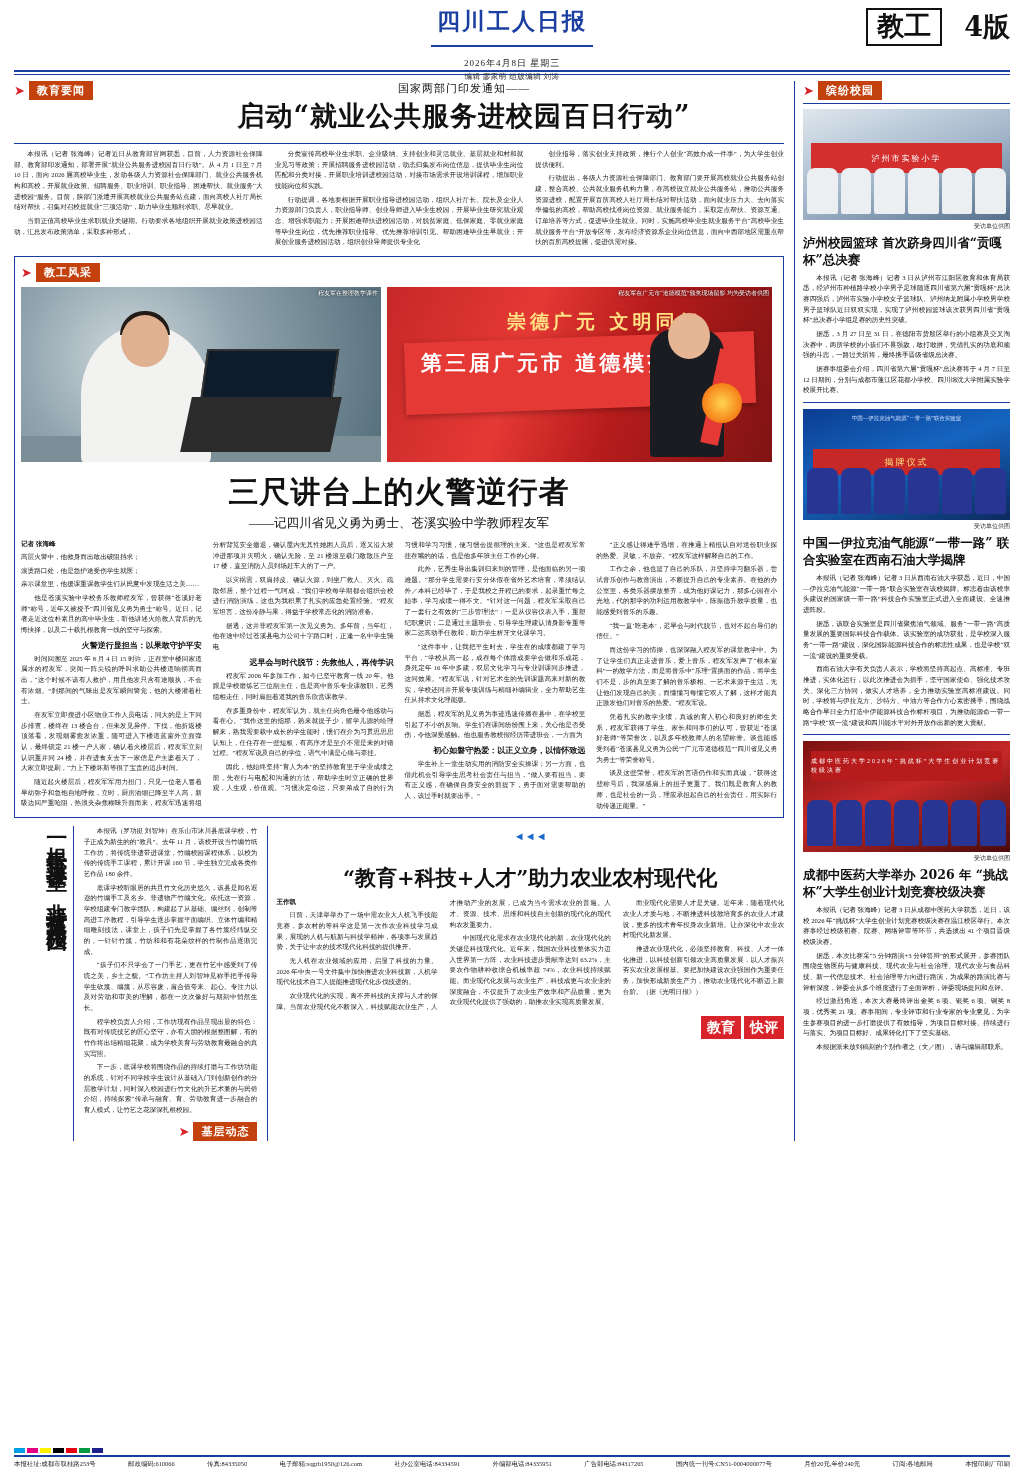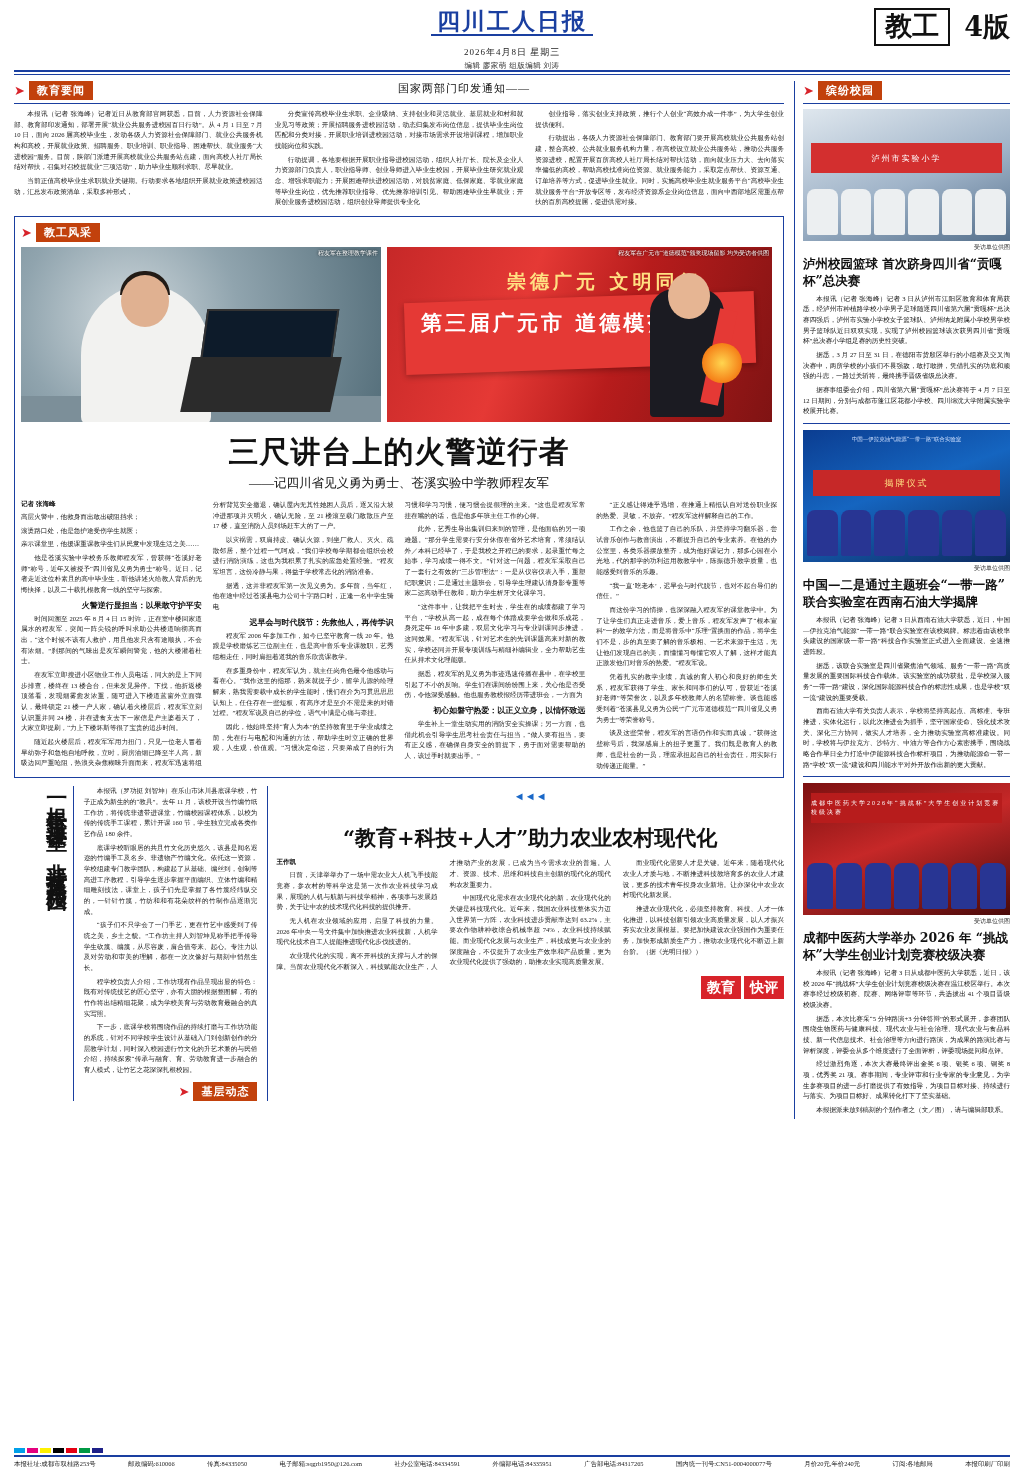--- a/index.html
+++ b/index.html
@@ -16,26 +16,26 @@
   .masthead{display:flex;align-items:flex-start;justify-content:center;position:relative;height:58px;}
   .mast-center{text-align:center;width:100%;}
   .mast-logo{
     display:inline-block;
     color:#1a3fa0;
     font-family:"DejaVu Serif", serif;
     font-weight:bold;
     font-size:23px;
     letter-spacing:2px;
     border-bottom:2px solid #1a3fa0;
-    padding:0 6px 1px 6px;
+    padding:0 6px 12px 6px;
     line-height:1.1;
   }
   .mast-date{font-size:9px;color:#222;margin-top:10px;letter-spacing:1px;}
   .mast-editors{font-size:7.5px;color:#333;margin-top:2px;letter-spacing:.5px;}
-  .mast-right{position:absolute;right:0;top:0;display:flex;align-items:center;gap:14px;}
+  .mast-right{position:absolute;right:0;top:0;display:flex;align-items:center;gap:22px;}
   .mast-badge{
     border:2px solid #111;
     font-size:27px;font-weight:bold;
     padding:1px 9px 3px 9px;
     line-height:1.1;
     font-family:"DejaVu Serif",serif;
   }
   .mast-pages{font-size:27px;font-weight:bold;font-family:"DejaVu Serif",serif;line-height:1.1;}
   .rule-thick{border-top:2px solid #1a3fa0;margin:4px 0 0 0;}
   .rule-thin{border-top:1px solid #1a3fa0;margin:2px 0 6px 0;}
@@ -114,21 +114,21 @@
     font-family:"DejaVu Serif",serif;
     border-right:1px solid #1a3fa0;
     padding-right:4px;
   }
   .bottom-left{width:178px;}
   .bottom-mid{width:520px;border-left:1px solid #1a3fa0;padding-left:8px;}
   .mid-title{text-align:center;font-size:21px;font-weight:bold;font-family:"DejaVu Serif",serif;margin:20px 0 6px;}
   .mid-arrows{color:#1a68c8;font-size:11px;}
 
   
-  .r-photo{width:100%;height:132px;position:relative;overflow:hidden;margin-bottom:2px;}
+  .r-photo{width:100%;height:111px;position:relative;overflow:hidden;margin-bottom:2px;}
   .rp1{background:linear-gradient(160deg,#dfe7ee 0%,#9fb3c8 55%,#55708c 100%);}
   .rp2{background:linear-gradient(160deg,#0b3d91 0%,#1565c0 45%,#0d2a5e 100%);}
   .rp3{background:linear-gradient(160deg,#7b1010 0%,#c62828 45%,#4a0a0a 100%);}
   .rp-banner{position:absolute;left:8px;top:34px;right:8px;height:30px;background:#d32f2f;color:#fff;font-size:8px;display:flex;align-items:center;justify-content:center;letter-spacing:2px;}
   .rp-banner2{position:absolute;left:10px;top:40px;right:10px;height:26px;background:#c62828;color:#ffe082;font-size:9px;display:flex;align-items:center;justify-content:center;letter-spacing:2px;}
   .rp-row{position:absolute;left:4px;bottom:6px;right:4px;height:46px;display:flex;gap:3px;}
   .rp-fig{flex:1;background:#eceff1;border-radius:8px 8px 2px 2px;}
   .rp-fig.d{background:#283593;}
   .rp-credit{font-size:6px;text-align:right;color:#333;margin:0 0 4px 0;}
   .r-title{font-size:12.5px;font-weight:bold;line-height:1.35;margin:2px 0 4px;font-family:"DejaVu Serif",serif;}
@@ -179,20 +179,21 @@
 
       <div style="display:flex;align-items:flex-start;gap:10px;">
         <div style="width:120px;">
           <div class="sec-label-wrap">
             <span class="arrow">➤</span>
             <span class="sec-label">教育要闻</span>
           </div>
         </div>
         <div style="flex:1;" class="lead-head">
           <div class="lead-kicker">国家两部门印发通知——</div>
+          <div class="lead-title">启动“就业公共服务进校园百日行动”</div>
         </div>
       </div>
       <div class="hrule"></div>
 
       <div class="cols3" style="margin-top:5px;">
         <p class="body-text">本报讯（记者 张海峰）记者近日从教育部官网获悉，目前，人力资源社会保障部、教育部印发通知，部署开展“就业公共服务进校园百日行动”。从 4 月 1 日至 7 月 10 日，面向 2026 届高校毕业生，发动各级人力资源社会保障部门、就业公共服务机构和高校，开展就业政策、招聘服务、职业培训、职业指导、困难帮扶、就业服务“大进校园”服务。目前，陕部门派遣开展高校就业公共服务站点建，面向高校人社厅局长结对帮扶，召集对召校提就业“三项活动”，助力毕业生顺利求职、尽早就业。</p>
         <p class="body-text">当前正值高校毕业生求职就业关键期。行动要求各地组织开展就业政策进校园活动，汇总发布政策清单，采取多种形式，</p>
         <p class="body-text">分类宣传高校毕业生求职、企业吸纳、支持创业和灵活就业、基层就业和村和就业见习等政策；开展招聘服务进校园活动，动态归集发布岗位信息，提供毕业生岗位匹配和分类对接，开展职业培训进校园活动，对接市场需求开设培训课程，增加职业技能岗位和实践。</p>
         <p class="body-text">行动提调，各地要根据开展职业指导进校园活动，组织人社厅长、院长及企业人力资源部门负责人，职业指导师、创业导师进入毕业生校园，开展毕业生研究就业观念、增强求职能力；开展困难帮扶进校园活动，对脱贫家庭、低保家庭、零就业家庭等毕业生岗位，优先推荐职业指导、优先推荐培训引见、帮助困难毕业生早就业；开展创业服务进校园活动，组织创业导师提供专业化</p>
         <p class="body-text">创业指导，落实创业支持政策，推行个人创业“高效办成一件事”，为大学生创业提供便利。</p>
@@ -332,21 +333,21 @@
         <div class="rp-row">
           <i class="rp-fig d"></i>
             <i class="rp-fig d"></i>
           <i class="rp-fig d"></i>
             <i class="rp-fig d"></i>
           <i class="rp-fig d"></i>
             <i class="rp-fig d"></i>
         </div>
       </div>
       <div class="rp-credit">受访单位供图</div>
-      <div class="r-title">中国—二是通过主题班会“一带一路”
+      <div class="r-title">中国—伊拉克油气能源“一带一路”
 联合实验室在西南石油大学揭牌</div>
       <p class="r-body">本报讯（记者 张海峰）记者 3 日从西南石油大学获悉，近日，中国—伊拉克油气能源“一带一路”联合实验室在该校揭牌。标志着由该校率头建设的国家级一带一路”科技合作实验室正式进入全面建设、全速推进阵段。</p>
       <p class="r-body">据悉，该联合实验室是四川省聚焦油气领域、服务“一带一路”高质量发展的重要国际科技合作载体。该实验室的成功获批，是学校深入服务“一带一路”建设，深化国际能源科技合作的标志性成果，也是学校“双一流”建设的重要受载。</p>
       <p class="r-body">西南石油大学有关负责人表示，学校将坚持高起点、高标准、专班推进，实体化运行，以此次推进会为抓手，坚守国家使命、强化技术攻关、深化三方协同，做实人才培养，全力推动实验室高标准建设。同时，学校将与伊拉克方、沙特方、中油方等合作方心素密携手，围绕战略合作早日全力打造中伊能源科技合作标杆项目，为推动能源命一带一路”学校“双一流”建设和四川能水平对外开放作出新的更大贡献。</p>
       <div class="r-rule"></div>
 
       <div class="r-photo rp3">
         <div class="rp-banner" style="top:10px;background:#b71c1c;font-size:6px;">成都中医药大学2026年“挑战杯”大学生创业计划竞赛校级决赛</div>
         <div class="rp-row">
           <i class="rp-fig d"></i>

